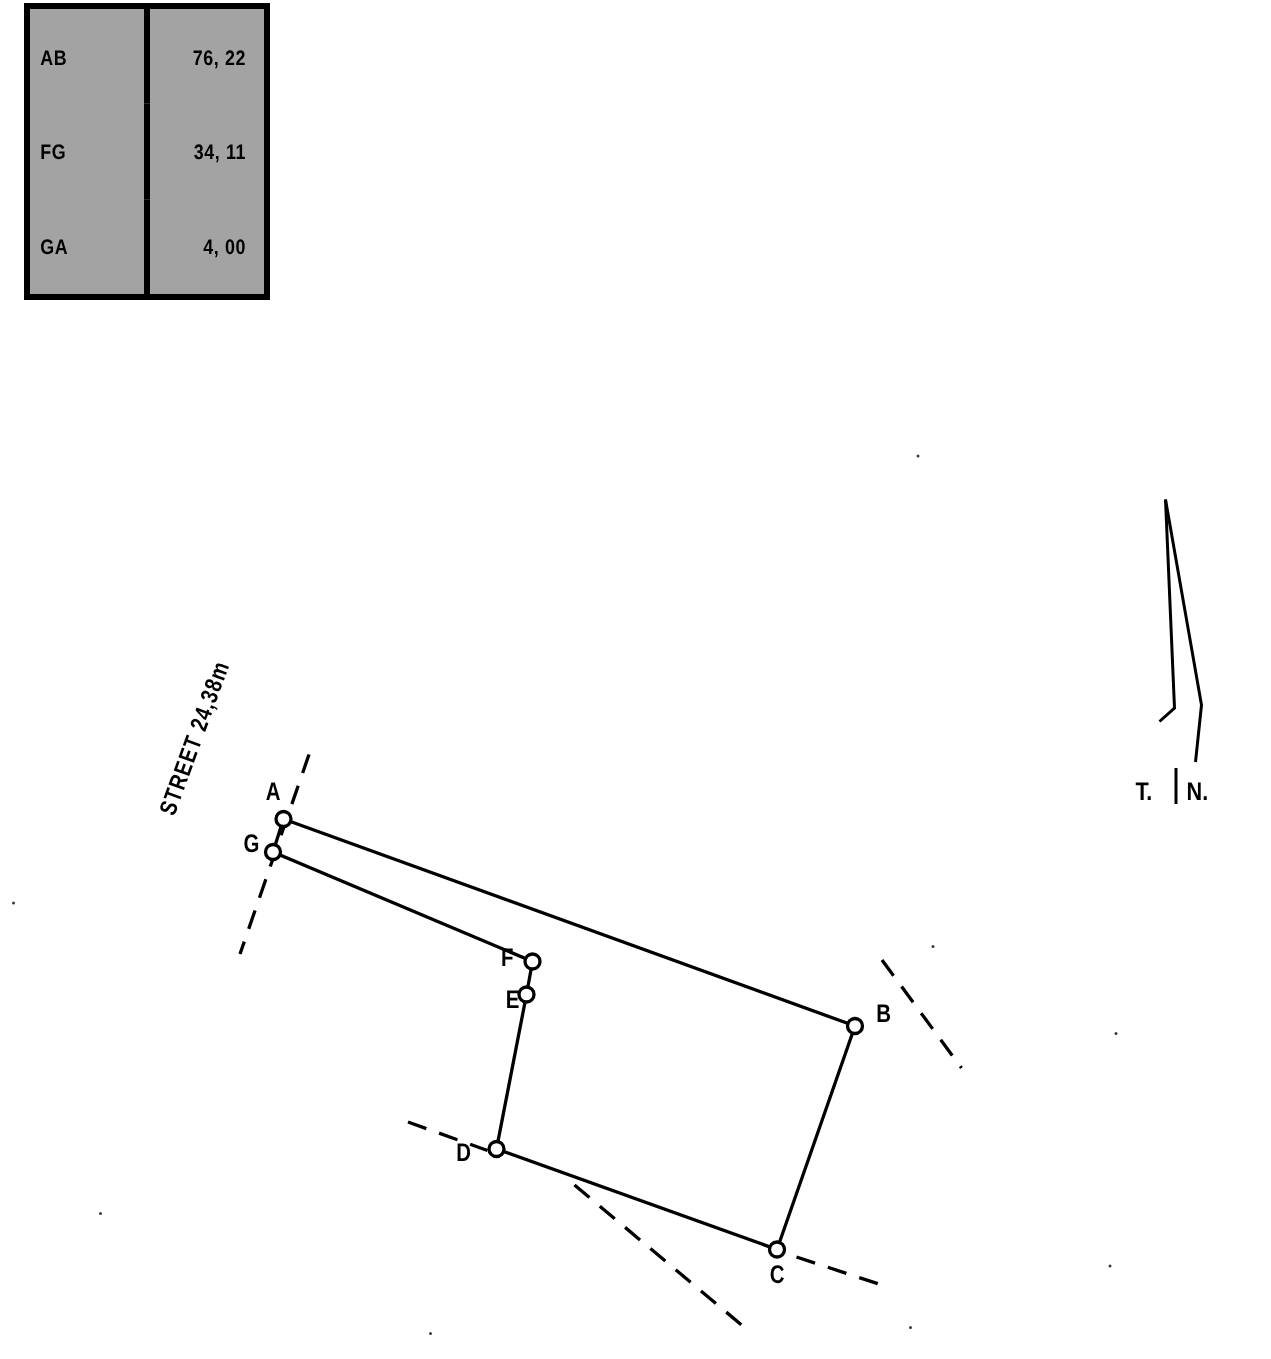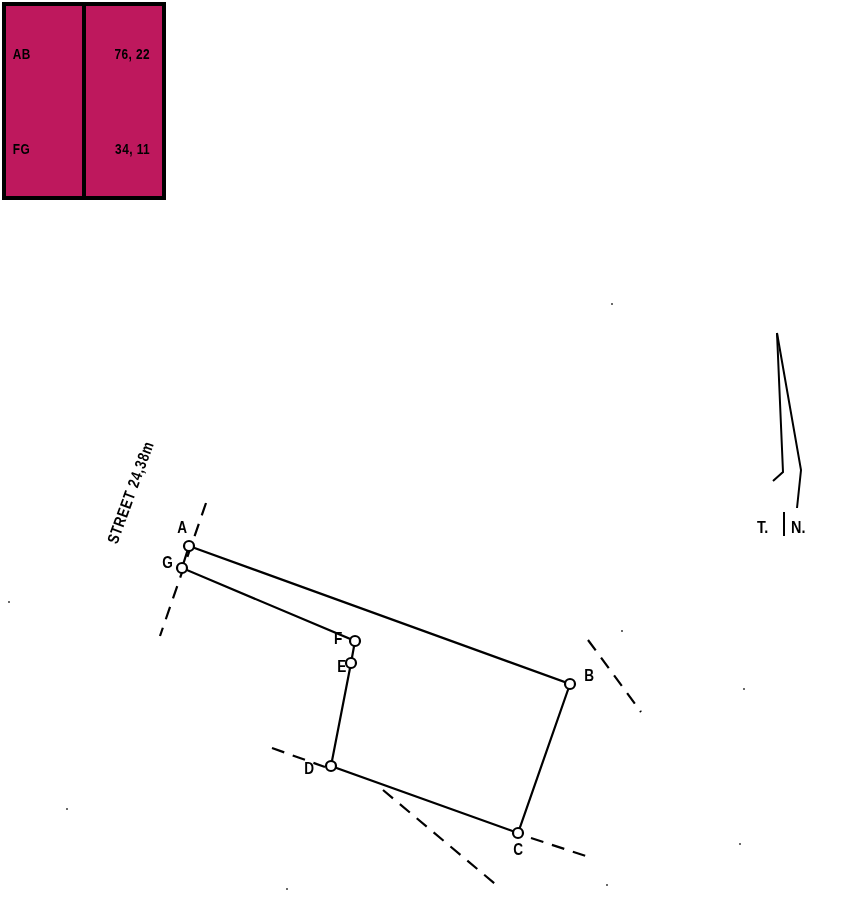--- a/index.html
+++ b/index.html
@@ -23,27 +23,27 @@
   svg#plan-svg {
     position: absolute;
     left: 0; top: 0;
     width: 847px;
     height: 906px;
     display: block;
   }
   
   .dist-table {
     position: absolute;
-    left: 2px;
+    left: 16px;
     top: 2px;
     width: 164px;
     height: 198px;
     border: 4px solid #000;
     box-sizing: border-box;
-    background: #be185d;
+    background: #a3a3a3;
   }
   .dist-table table {
     border-collapse: collapse;
     width: 100%;
     height: 100%;
   }
   .dist-table td {
     font-family: "Liberation Sans Narrow", "Liberation Sans", sans-serif;
     font-size: 14px;
     letter-spacing: 0.5px;
@@ -142,20 +142,24 @@
     <table>
       <tbody>
         <tr>
           <td class="code">AB</td>
           <td class="val">76, 22</td>
         </tr>
         <tr>
           <td class="code">FG</td>
           <td class="val">34, 11</td>
         </tr>
+        <tr>
+          <td class="code">GA</td>
+          <td class="val">4, 00</td>
+        </tr>
       </tbody>
     </table>
   </div>
 
   <div class="pt-label" style="left:176px; top:518px;">A</div>
   <div class="pt-label" style="left:583px; top:666px;">B</div>
   <div class="pt-label" style="left:512px; top:840px;">C</div>
   <div class="pt-label" style="left:303px; top:759px;">D</div>
   <div class="pt-label" style="left:336px; top:657px;">E</div>
   <div class="pt-label" style="left:333px; top:629px;">F</div>

